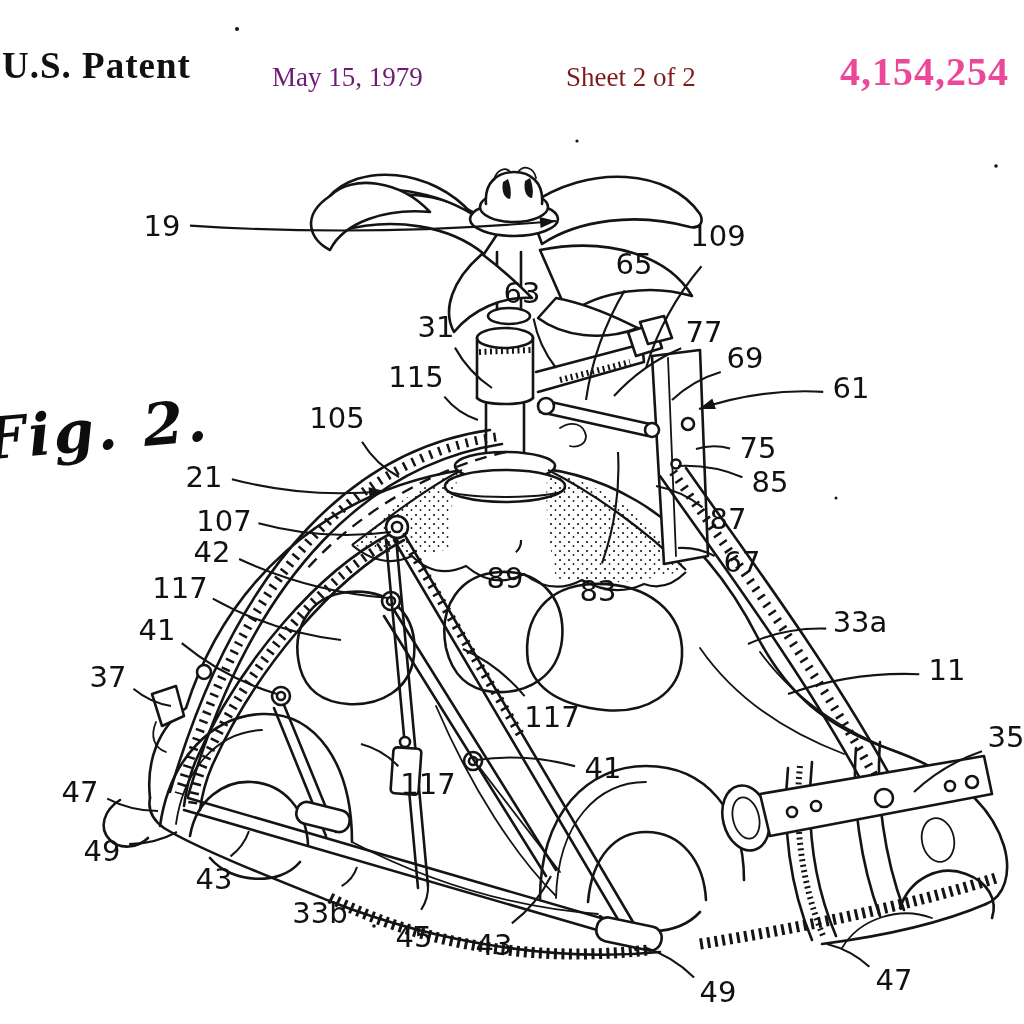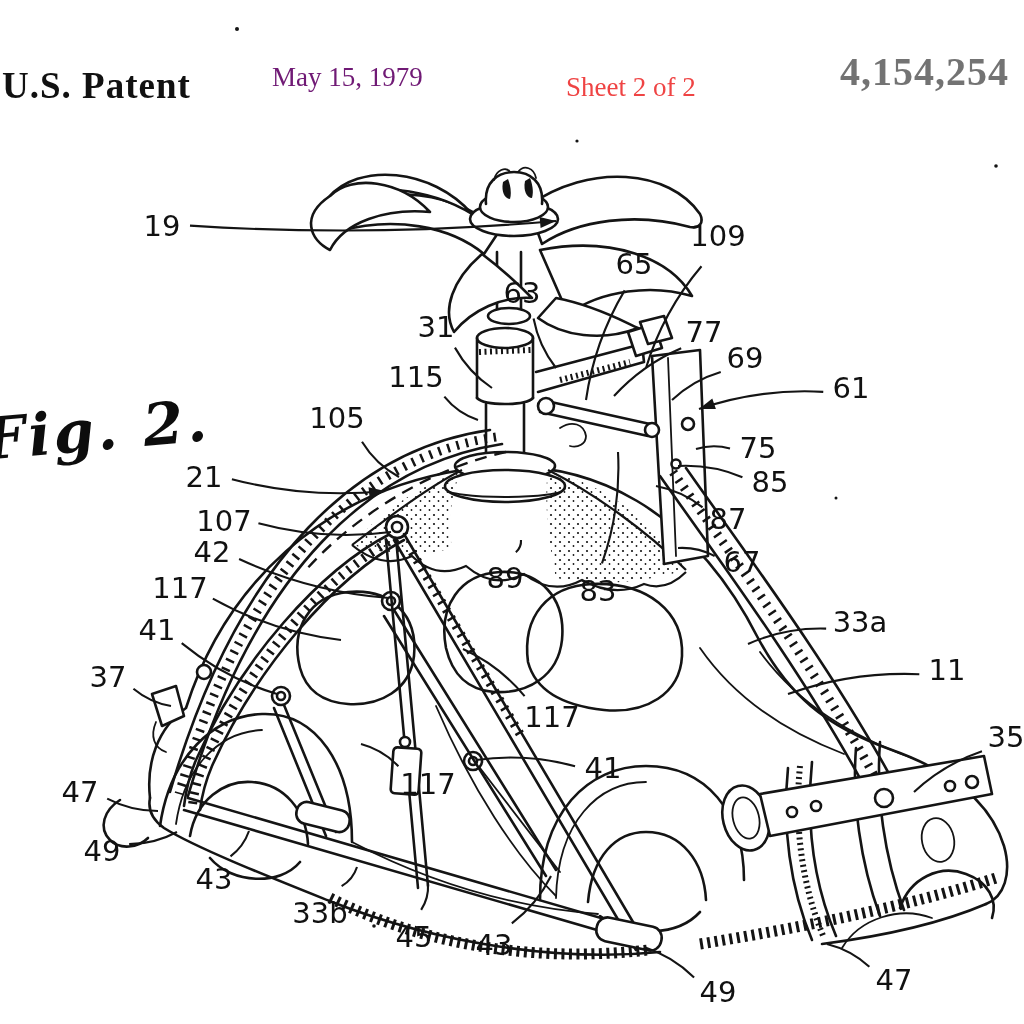--- a/index.html
+++ b/index.html
@@ -1,25 +1,25 @@
 <!DOCTYPE html>
 <html><head>
 <meta charset="utf-8">
 <style>
   html,body{margin:0;padding:0;background:#ffffff;}
   body{width:1024px;height:1024px;overflow:hidden;position:relative;
        font-family:"Liberation Serif", serif;}
   .page{position:absolute;inset:0;background:#ffffff;}
   
-  .h-title{position:absolute;left:2px;top:64px;font-size:37px;font-weight:bold;
+  .h-title{position:absolute;left:2px;top:44px;font-size:37px;font-weight:bold;
            letter-spacing:1px;color:#111;}
   .h-date{position:absolute;left:272px;top:62px;font-size:27px;color:#701a75;}
-  .h-sheet{position:absolute;left:566px;top:62px;font-size:27px;color:#ef4444;margin-top:10px;}
+  .h-sheet{position:absolute;left:566px;top:62px;font-size:27px;color:#7f1d1d;}
   .h-num{position:absolute;left:840px;top:48px;font-size:40px;font-weight:bold;
-         color:#737373;letter-spacing:1px;white-space:nowrap;}
+         color:#ec4899;letter-spacing:1px;white-space:nowrap;}
   
   .fig-label{position:absolute;left:-16px;top:396px;font-family:"DejaVu Serif",serif;
              font-size:58px;font-weight:bold;font-style:italic;color:#0d0d0d;
              transform:rotate(-5deg);letter-spacing:3px;}
   svg{position:absolute;left:0;top:0;}
   .ink{stroke:#141414;fill:none;stroke-width:2.6;stroke-linecap:round;stroke-linejoin:round;}
   .ink-thin{stroke:#141414;fill:none;stroke-width:1.8;stroke-linecap:round;}
   .wfill{fill:#ffffff;}
   .hatch{stroke:#141414;fill:none;stroke-width:9;stroke-dasharray:2.5 7;}
   .hatch-sm{stroke:#141414;fill:none;stroke-width:6;stroke-dasharray:2 3.5;}

